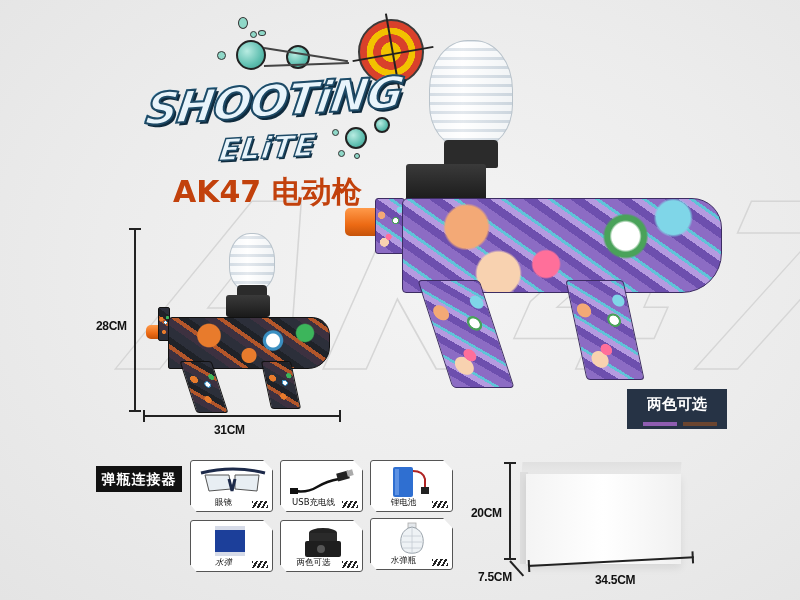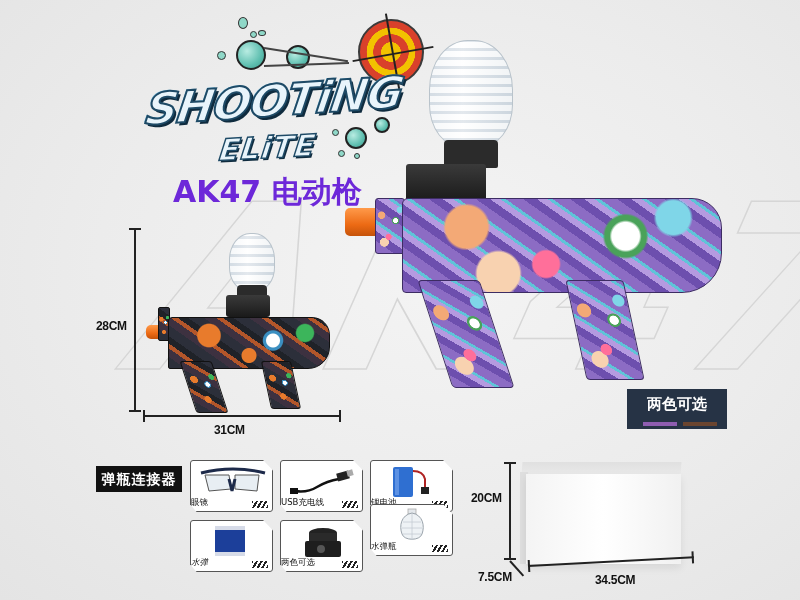--- a/index.html
+++ b/index.html
@@ -45,21 +45,21 @@
   .target { position: absolute; left: 218px; top: 14px; width: 66px; height: 66px; border-radius: 50%;
     background: radial-gradient(circle, #f2c200 0 22%, #d9412b 23% 40%, #f2c200 41% 55%, #d9412b 56% 72%, #eadfc8 73% 100%);
     border: 2px solid #3b3b3b; }
   .target::before, .target::after { content: ""; position: absolute; background: #222; }
   .target::before { left: -8px; top: 32px; width: 82px; height: 2px; transform: rotate(-10deg); }
   .target::after { left: 32px; top: -8px; width: 2px; height: 82px; transform: rotate(-10deg); }
   .streak { position: absolute; height: 2px; background: #444; transform-origin: left center; }
 
   .product-title {
     position: absolute; left: 173px; top: 172px;
-    font-family: "DejaVu Sans", sans-serif; font-weight: bold; font-size: 30px; color: #6d28d9;
+    font-family: "DejaVu Sans", sans-serif; font-weight: bold; font-size: 30px; color: #c2410c;
     letter-spacing: 0px;
   }
 
   
   .gun { position: absolute; }
   .bottle { position: absolute; border-radius: 46% 46% 40% 40%;
     background:
       repeating-linear-gradient(0deg, rgba(255,255,255,0.7) 0 6px, rgba(200,210,220,0.5) 6px 9px),
       linear-gradient(90deg, #dfe6ec, #ffffff 40%, #cfd8df);
     border: 1px solid #b9c3cb; }
@@ -100,21 +100,21 @@
   .color-badge { position: absolute; left: 627px; top: 389px; width: 100px; height: 40px; background: #263345; }
   .color-badge-text { position: absolute; left: 0; right: 0; top: 6px; text-align: center; color: #fff; font-family: "DejaVu Sans", sans-serif; font-weight: bold; font-size: 15px; }
   .swatch { position: absolute; top: 33px; width: 34px; height: 4px; }
 
   
   .acc-heading { position: absolute; left: 96px; top: 466px; width: 86px; height: 26px; background: #111; color: #fff;
     font-family: "DejaVu Sans", sans-serif; font-size: 14px; font-weight: bold; text-align: center; line-height: 26px; letter-spacing: 1px; }
   .acc-card { position: absolute; width: 83px; height: 52px; background: #fff;
     border: 1.5px solid #555; border-radius: 3px;
     clip-path: polygon(0 0, 88% 0, 100% 20%, 100% 100%, 8% 100%, 0 85%); }
-  .acc-card .acc-label { position: absolute; left: 0; right: 16px; bottom: 2px; text-align: left; font-family: "DejaVu Sans", sans-serif; font-size: 8.5px; color: #111; }
+  .acc-card .acc-label { position: absolute; left: 0; right: 16px; bottom: 2px; text-align: center; font-family: "DejaVu Sans", sans-serif; font-size: 8.5px; color: #111; }
   .acc-card .stripes { position: absolute; right: 4px; bottom: 3px; width: 16px; height: 7px;
     background: repeating-linear-gradient(-60deg, #222 0 2px, transparent 2px 4px); }
   .acc-img { position: absolute; }
 
   
   .box-front { position: absolute; left: 526px; top: 474px; width: 155px; height: 90px;
     background: linear-gradient(90deg, #f4f4f4, #ffffff 50%, #f1f1f1); box-shadow: 0 4px 8px rgba(0,0,0,0.08); }
   .box-top { position: absolute; left: 522px; top: 462px; width: 159px; height: 14px;
     background: linear-gradient(180deg, #e0e0e0, #eaeaea); transform: skewX(-4deg); }
   .box-side { position: absolute; left: 520px; top: 472px; width: 8px; height: 92px; background: #dedede; }
@@ -229,34 +229,34 @@
     <svg class="acc-img" style="left:18px;top:4px;" width="46" height="34" viewBox="0 0 46 34">
       <ellipse cx="24" cy="8" rx="14" ry="5" fill="#222"></ellipse>
       <rect x="10" y="8" width="28" height="12" fill="#2a2a2a"></rect>
       <rect x="6" y="16" width="36" height="16" rx="2" fill="#1e1e1e"></rect>
       <circle cx="22" cy="24" r="4" fill="#555"></circle>
     </svg>
     <div class="acc-label">两色可选</div>
     <div class="stripes"></div>
   </div>
 
-  <div class="acc-card" style="left:370px;top:504px;">
+  <div class="acc-card" style="left:370px;top:518px;">
     <svg class="acc-img" style="left:26px;top:3px;" width="30" height="36" viewBox="0 0 30 36">
       <rect x="11" y="1" width="8" height="5" fill="#e4e8ec" stroke="#aaa" stroke-width="0.8"></rect>
       <path d="M15 5 C4 7 2 18 5 26 C7 33 23 33 25 26 C28 18 26 7 15 5 Z" fill="#eef2f5" stroke="#9aa3ab" stroke-width="1"></path>
       <path d="M6 14 H24 M5 20 H25 M6 26 H24 M15 6 V32" stroke="#c4ccd3" stroke-width="0.8"></path>
     </svg>
     <div class="acc-label">水弹瓶</div>
     <div class="stripes"></div>
   </div>
 
   <div class="box-top"></div>
   <div class="box-side"></div>
   <div class="box-front"></div>
 
   <div class="dim-v" style="left:509px;top:462px;height:98px;"></div>
-  <div class="dim-label" style="left:471px;top:491px;text-align:center;">20CM</div>
+  <div class="dim-label" style="left:471px;top:506px;text-align:center;">20CM</div>
   <div style="position:absolute;left:510px;top:560px;width:20px;height:2px;background:#222;transform:rotate(48deg);transform-origin:left center;"></div>
   <div class="dim-label" style="left:478px;top:570px;">7.5CM</div>
   <div class="dim-h" style="left:528px;top:565px;width:166px;transform:rotate(-3deg);transform-origin:left center;"></div>
   <div class="dim-label" style="left:595px;top:573px;">34.5CM</div>
 
 </div>
 
 </body></html>

